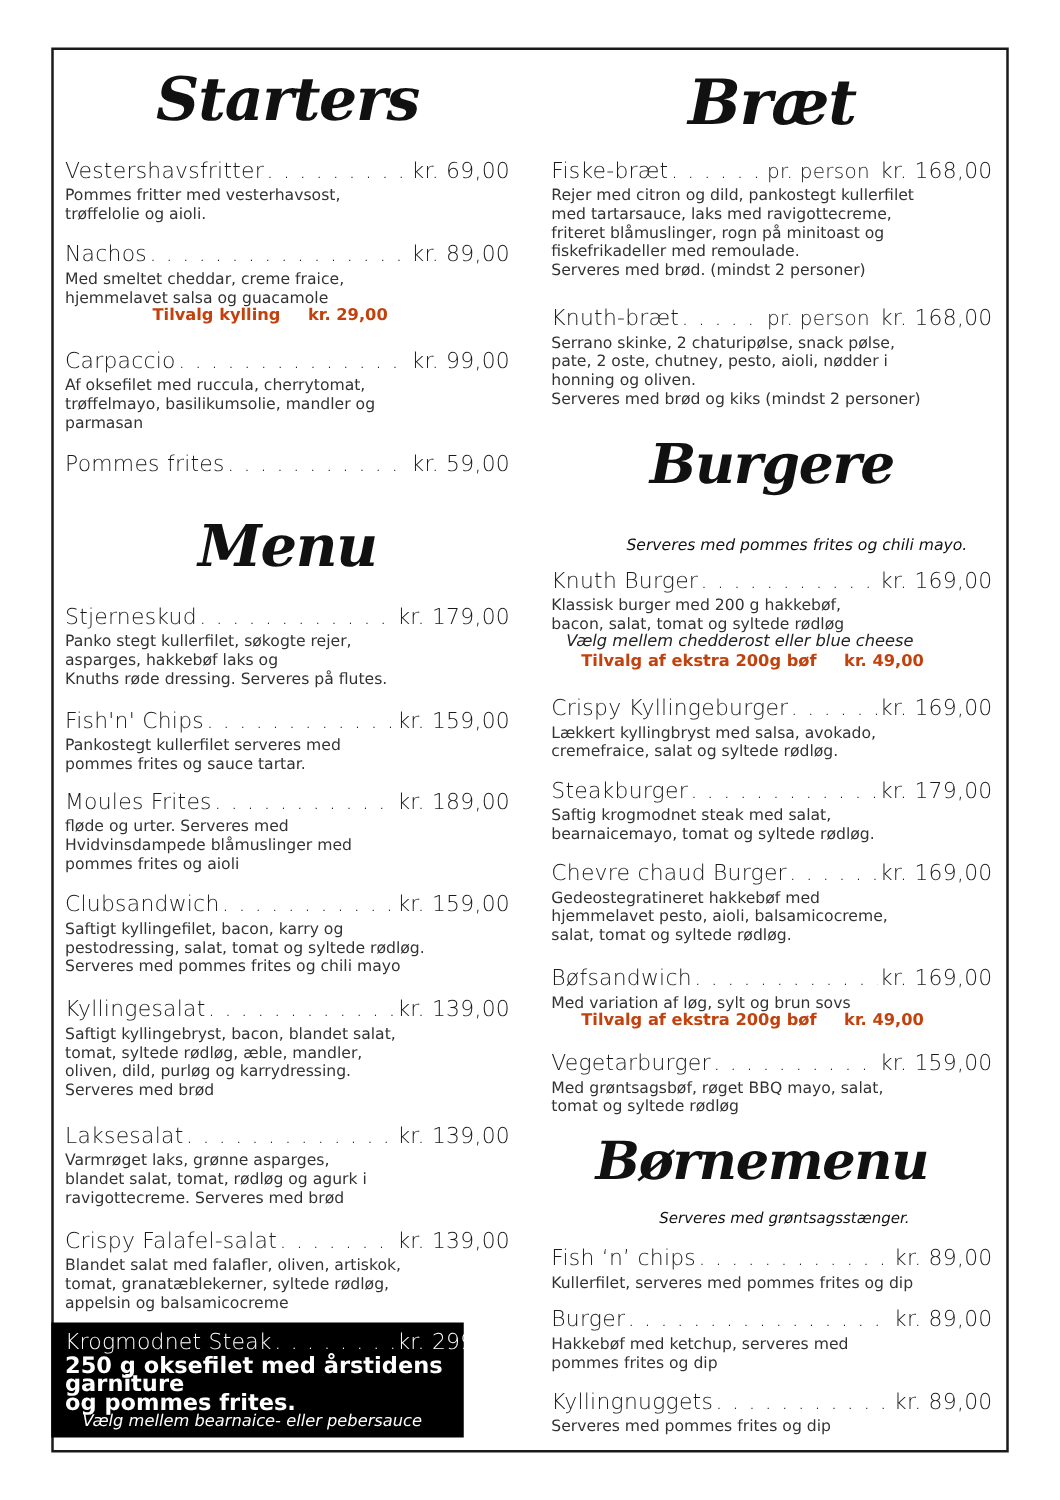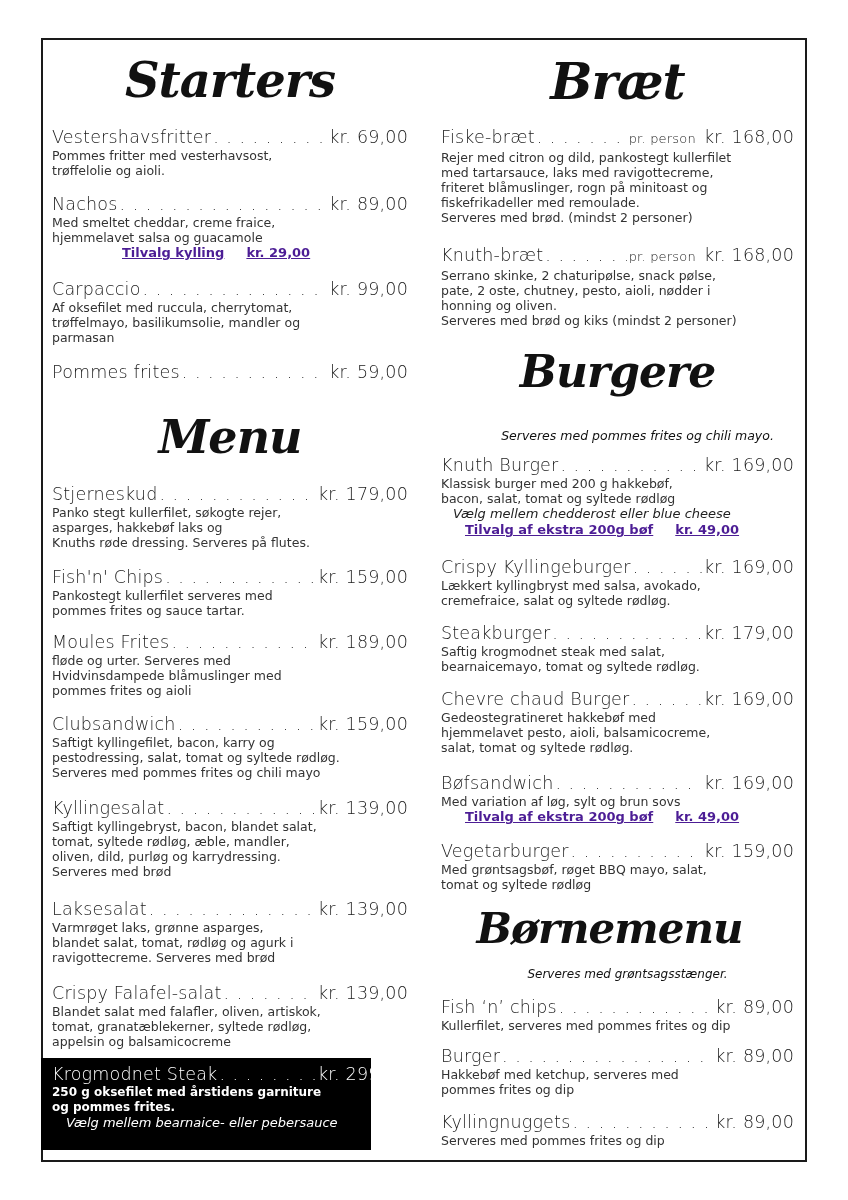--- a/index.html
+++ b/index.html
@@ -14,32 +14,32 @@
   .heading { position:absolute; font-family:"DejaVu Serif", serif; font-style:italic;
              font-weight:bold; color:#111; letter-spacing:-1px; text-align:center; }
   .sub-note { position:absolute; font-style:italic; font-size:12.5px; color:#111; text-align:center; }
 
   .item { position:absolute; left:0; right:0; }
   .row { display:flex; align-items:baseline; white-space:nowrap; font-size:17.5px;
          font-weight:300; color:#1b1b1b; line-height:20px; letter-spacing:0.2px; }
   .row .name { flex:0 0 auto; }
   .row .dots { flex:1 1 auto; overflow:hidden; margin:0 2px; letter-spacing:3px; color:#222; }
   .row .dots::after { content:". . . . . . . . . . . . . . . . . . . . . . . . . . . . . . . . . . . . . . . . . ."; letter-spacing:1px; }
-  .row .per { font-size:13px; margin-right:8px; flex:0 0 auto; }
+  .row .per { font-size:16px; margin-right:8px; flex:0 0 auto; }
   .row .price { flex:0 0 auto; }
   .desc { font-size:12.5px; line-height:15px; color:#333; margin-top:1px; }
-  .extra { font-size:13px; font-weight:600; color:#4c1d95; line-height:16px;text-decoration:underline; }
+  .extra { font-size:13px; font-weight:600; color:#c2410c; line-height:16px; }
   .extra .gap { display:inline-block; width:22px; }
   .ital { font-style:italic; font-size:13px; color:#222; line-height:16px; }
 
   .steak-box { position:absolute; left:41px; top:1058px; width:330px; height:92px;
                background:#000; color:#fff; }
   .steak-box .row { color:#fff; }
   .steak-box .row .dots { color:#fff; }
-  .steak-box .desc { color:#fff; font-weight:600; font-size:12px; }
+  .steak-box .desc { color:#fff; font-weight:600; font-size:18px; }
   .steak-box .ital { color:#fff; }
 </style>
 </head>
 <body>
 
 <div class="frame"></div>
 
 <div class="col col-left">
   <div class="heading" style="left:0;right:0;top:52px;font-size:48px;">Starters</div>
 

